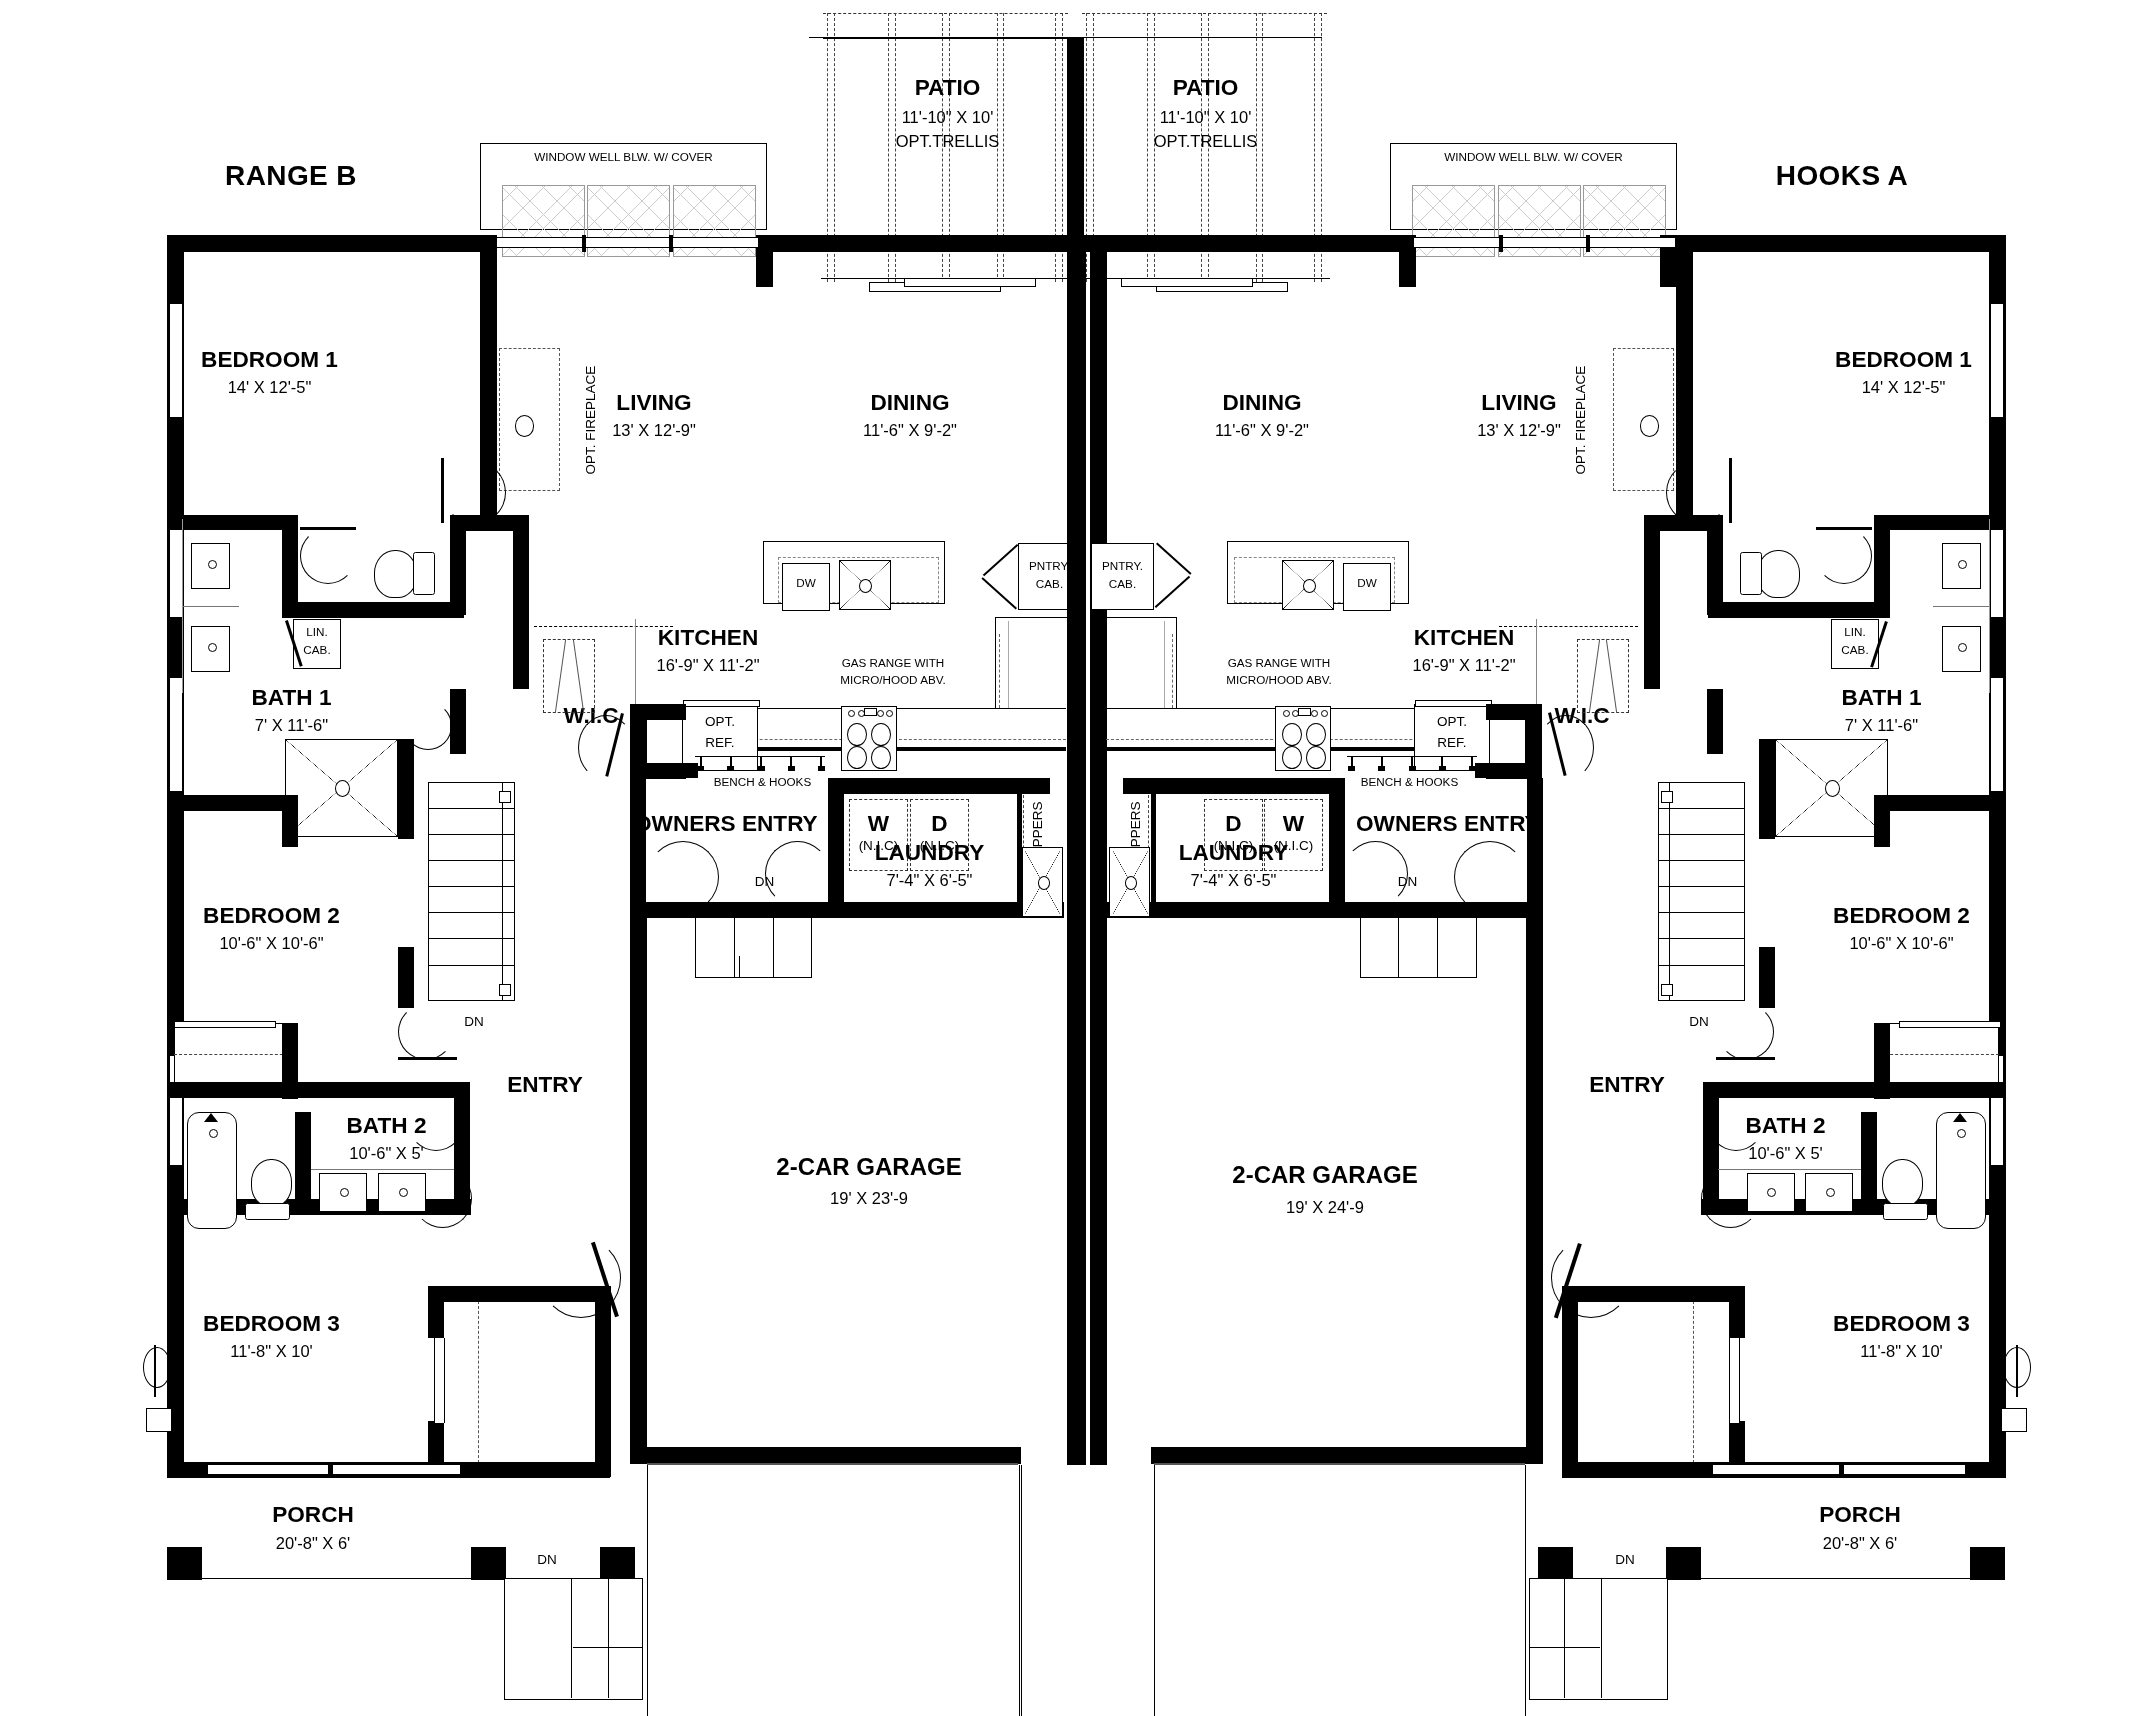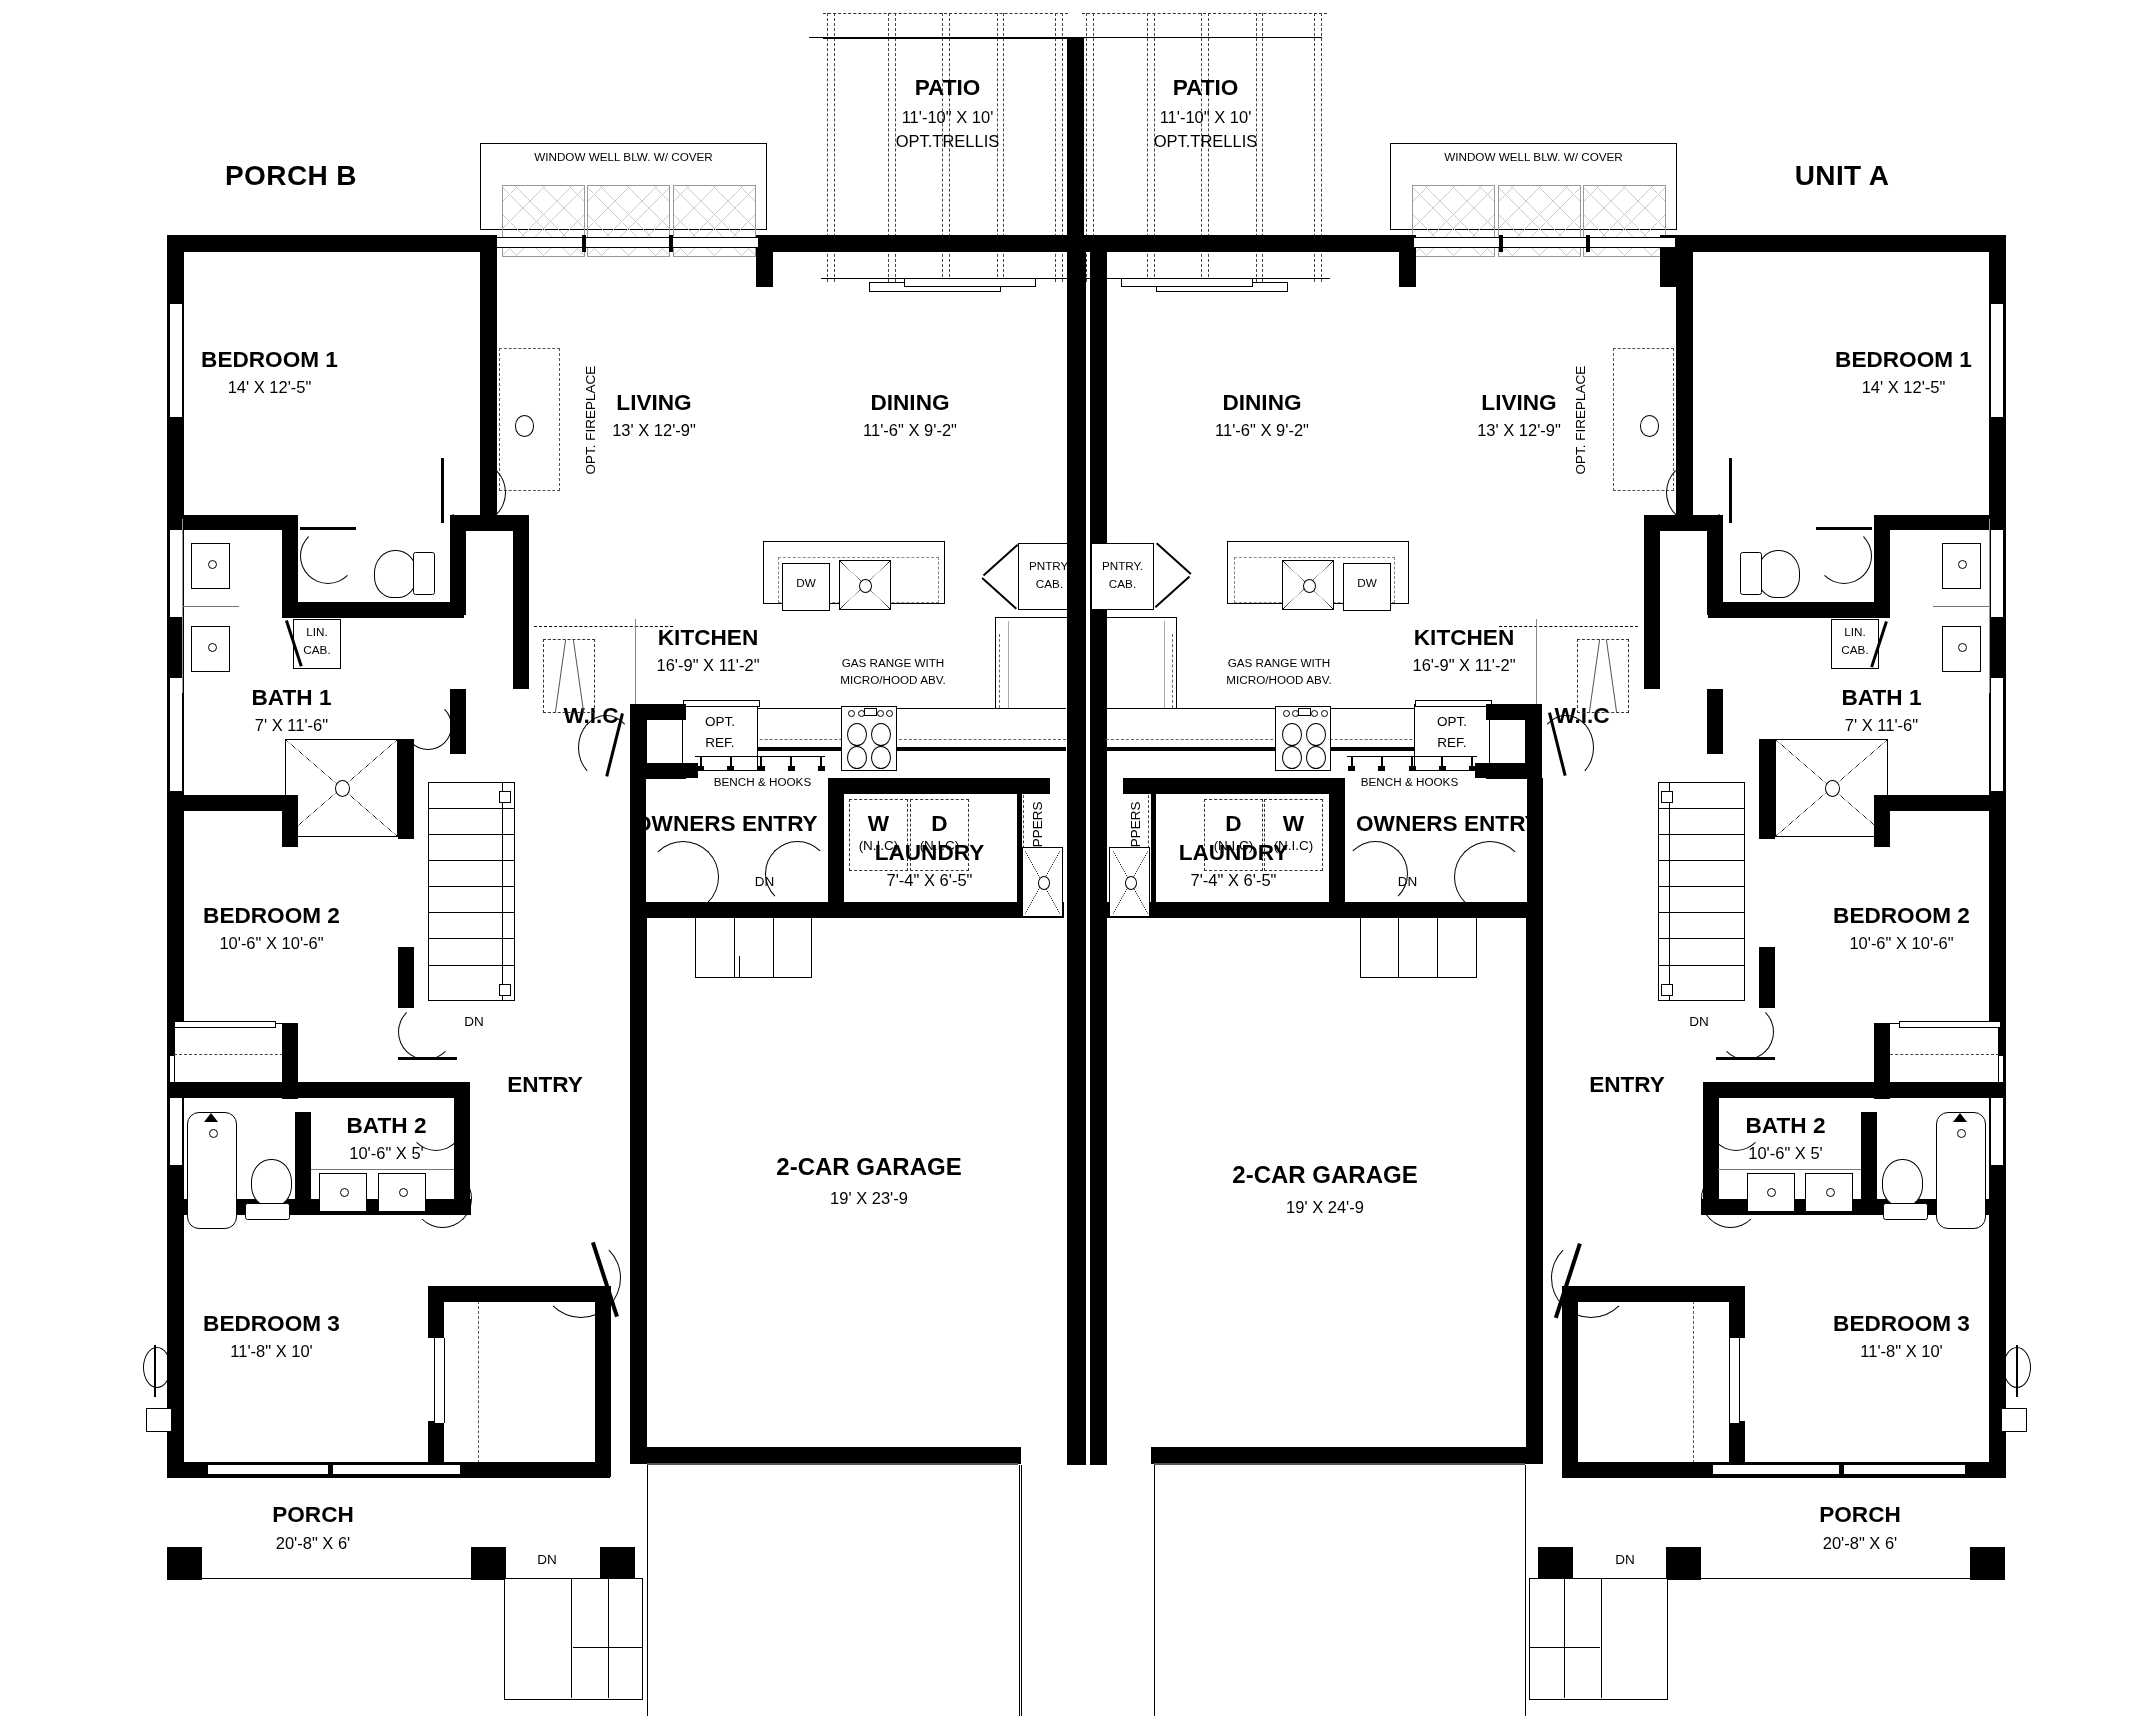--- a/index.html
+++ b/index.html
@@ -54,22 +54,22 @@
   .arrowright{position:absolute;width:0;height:0;border-top:7px solid transparent;border-bottom:7px solid transparent;border-left:10.4px solid #000;}
   .hookrow{position:absolute;display:flex;justify-content:space-between;}
   .hookrow span{display:block;width:1.7px;height:12px;background:#000;position:relative;}
   .hookrow span:after{content:"";position:absolute;left:-2.6px;bottom:-1.7px;width:7px;height:4.3px;background:#000;}
 </style>
 </head>
 <body>
 
 <div id="plan">
 
-  <div class="lbl t-unit" style="left:200px;top:161px;width:182px;">PORCH B</div>
-  <div class="lbl t-unit" style="left:1751px;top:161px;width:182px;">UNIT A</div>
+  <div class="lbl t-unit" style="left:200px;top:161px;width:182px;">RANGE B</div>
+  <div class="lbl t-unit" style="left:1751px;top:161px;width:182px;">HOOKS A</div>
 
   <div class="trellis" style="left:823px;top:13px;width:245px;height:269px;">
     <i style="left:4.3px"></i>
       <i style="left:11px"></i>
     <i style="left:65px"></i>
       <i style="left:72px"></i>
     <i style="left:119px"></i>
       <i style="left:126px"></i>
     <i style="left:174px"></i>
       <i style="left:180px"></i>

